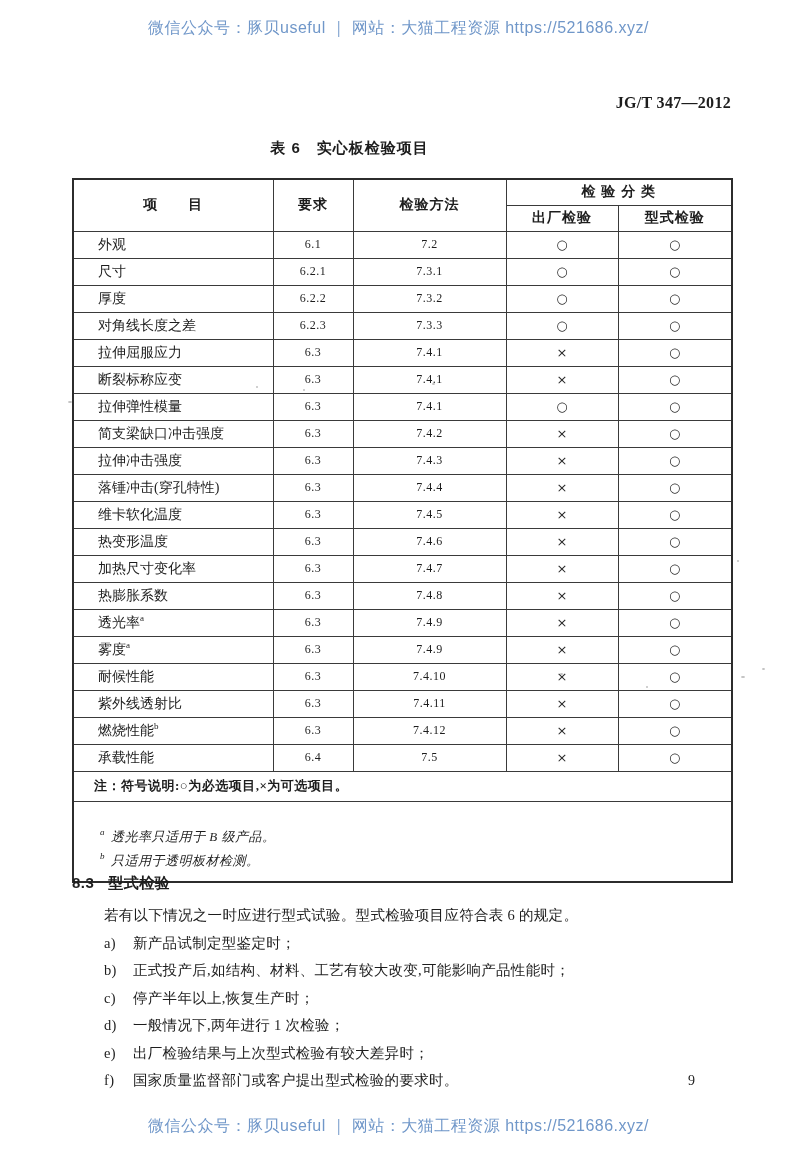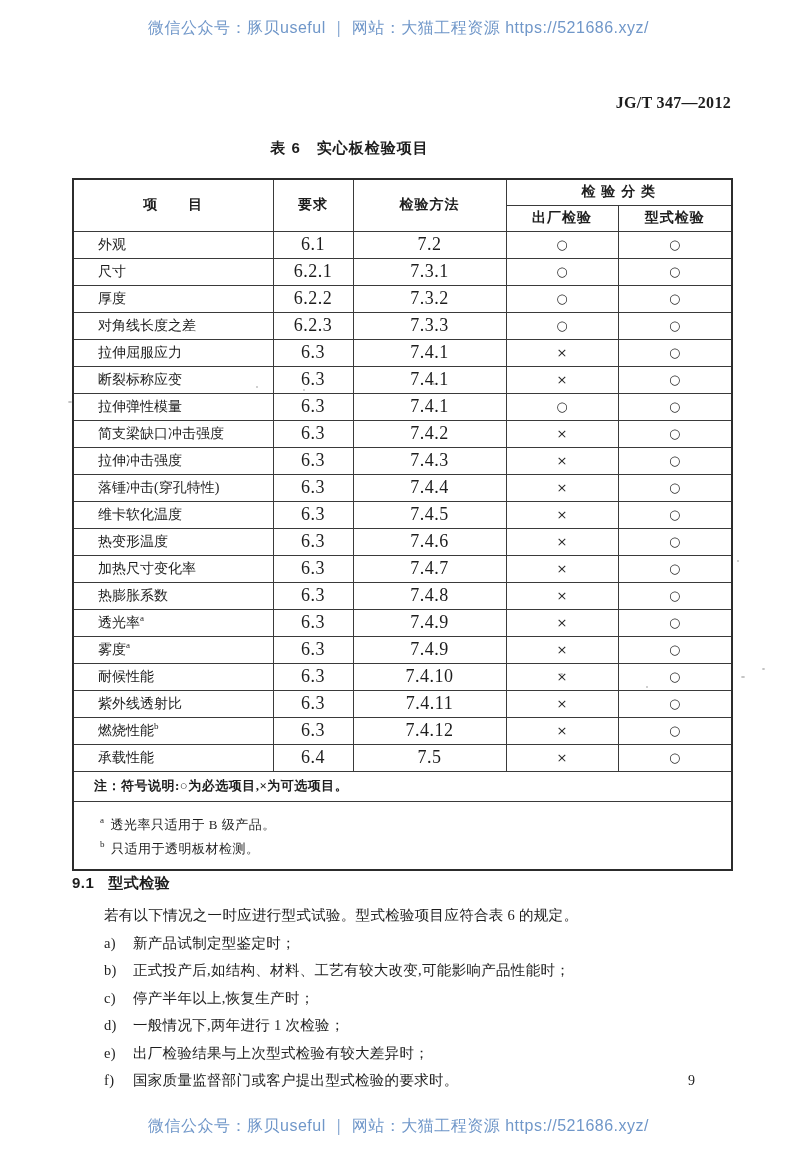--- a/index.html
+++ b/index.html
@@ -21,26 +21,26 @@
     font-weight:bold; font-size:15px; letter-spacing:1px; }
 
   .tbl-wrap { position:absolute; top:178px; left:72px; width:659px;border-radius:29px; }
   table { border-collapse:collapse; width:659px; table-layout:fixed; }
   table, th, td { border:1px solid #3a3a3a; }
   table { border:2px solid #2c2c2c; }
   th { font-family:"Liberation Sans","DejaVu Sans",sans-serif; font-weight:bold;
        font-size:14px; letter-spacing:1px; height:26px; }
   td { font-size:14px; }
   td.c-item { text-align:left; padding-left:24px; height:27px; font-size:14px; }
-  td.c-num  { text-align:center; font-size:18px; letter-spacing:0.5px; }
+  td.c-num  { text-align:center; font-size:12px; letter-spacing:0.5px; }
   td.c-mark { text-align:center; font-family:"DejaVu Sans",sans-serif; font-size:13px; color:#2a2a2a; }
   sup { font-size:9px; vertical-align:super; line-height:0; }
 
   tr.note-row td { height:30px; padding-left:20px; font-size:13px; font-weight:600; letter-spacing:0.5px; }
-  tr.footnote-row td { padding:11px 0 8px 26px; font-size:13px; }
+  tr.footnote-row td { padding:23px 0 8px 26px; font-size:13px;font-style:italic; }
   .footnote-line { line-height:24px; letter-spacing:0.5px; }
   .footnote-line sup { margin-right:6px; }
 
   .section { position:absolute; left:72px; top:874px; width:660px; }
   .section-heading { font-family:"Liberation Sans","DejaVu Sans",sans-serif;
     font-weight:bold; font-size:15px; letter-spacing:0.5px; }
   .section-heading .sec-num { margin-right:14px; }
   .section-intro { margin-top:9px; margin-left:32px; font-size:14.5px; line-height:27px; letter-spacing:0.3px; }
   .section-list { margin-top:1px; margin-left:32px; }
   .list-item { display:flex; line-height:27.4px; font-size:14.5px; letter-spacing:0.3px; }
@@ -231,21 +231,21 @@
           <div class="footnote-line"><sup>a</sup><span>透光率只适用于 B 级产品。</span></div>
           <div class="footnote-line"><sup>b</sup><span>只适用于透明板材检测。</span></div>
         </td>
       </tr>
     </tbody>
   </table>
 </div>
 
 <div class="section">
   <div class="section-heading">
-    <span class="sec-num">9.1</span><span>型式检验</span>
+    <span class="sec-num">8.3</span><span>型式检验</span>
   </div>
   <div class="section-intro">若有以下情况之一时应进行型式试验。型式检验项目应符合表 6 的规定。</div>
   <div class="section-list">
       <div class="list-item">
         <span class="li-label">a)</span>
         <span>新产品试制定型鉴定时；</span>
       </div>
       <div class="list-item">
         <span class="li-label">b)</span>
         <span>正式投产后,如结构、材料、工艺有较大改变,可能影响产品性能时；</span>

